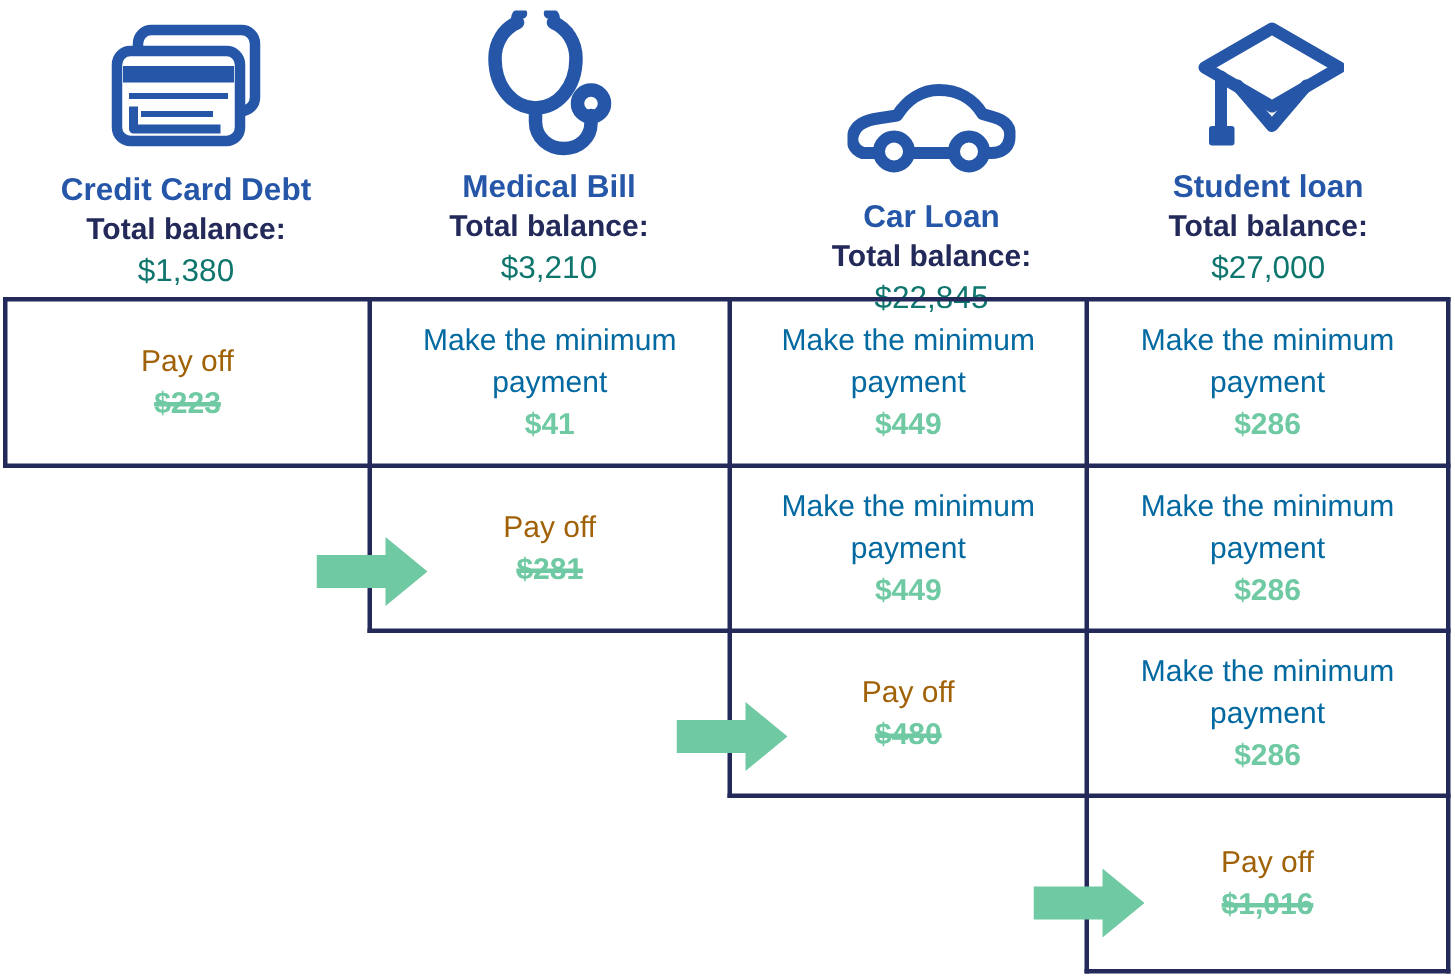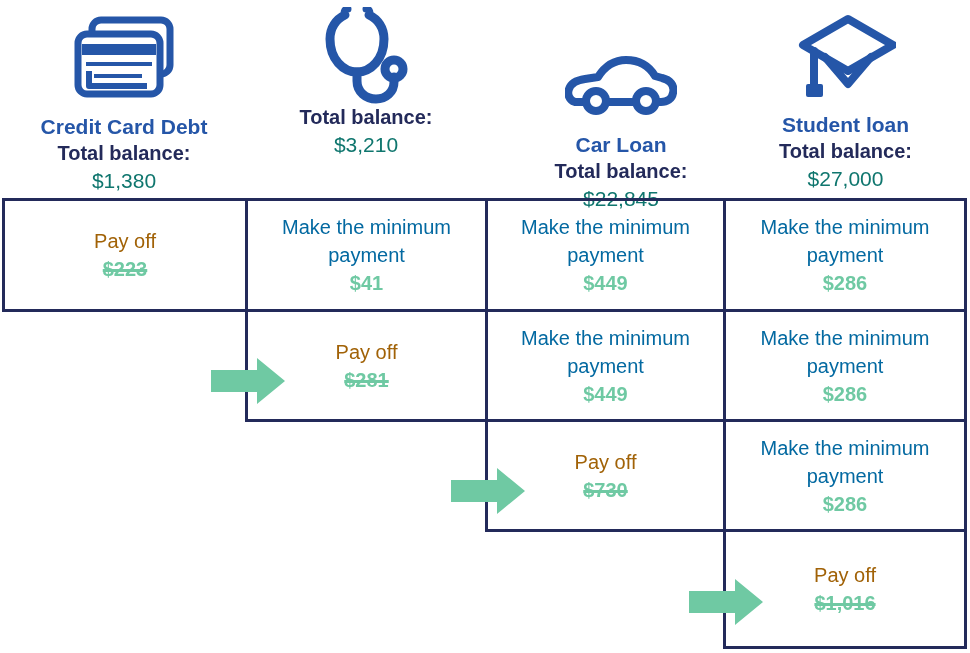--- a/index.html
+++ b/index.html
@@ -56,20 +56,21 @@
       <svg viewBox="0 0 96 97" width="96" height="97">
         <g fill="none" stroke="#2556a8" stroke-width="9" stroke-linecap="round" stroke-linejoin="round">
           <path d="M27 8 C18 12 12 21 12 32 C12 52 25 65 39 65 C53 65 66 52 66 32 C66 21 60 12 51 8"></path>
           <path d="M27 8 c-2 -4 0 -6 3 -6" stroke-width="7"></path>
           <path d="M51 8 c2 -4 0 -6 -3 -6" stroke-width="7"></path>
           <path d="M39 65 v9 c0 11 9 18 19 18 c10 0 18 -7 18 -17 v-5"></path>
           <circle cx="76" cy="62" r="9"></circle>
         </g>
       </svg>
     </div>
+    <div class="col-title">Medical Bill</div>
     <div class="balance-label">Total balance:</div>
     <div class="balance-amount">$3,210</div>
   </div>
 
   <div class="col-header" style="left:502px;width:238px;margin-top:20px;">
     <div class="icon-box">
       <svg viewBox="0 0 112 64" width="112" height="64" style="margin-bottom:8px;">
         <path d="M10 50 C4 48 2 42 4 37 C6 31 13 28 20 27 L33 25 C40 14 50 8 61 8 C74 8 84 14 90 24 L97 26 C105 28 110 33 108 41 C107 47 102 50 96 50 Z" fill="none" stroke="#2556a8" stroke-width="8" stroke-linejoin="round" stroke-linecap="round"></path>
         <circle cx="31" cy="49" r="10" fill="#ffffff" stroke="#2556a8" stroke-width="8"></circle>
         <circle cx="81" cy="49" r="10" fill="#ffffff" stroke="#2556a8" stroke-width="8"></circle>
@@ -133,21 +134,21 @@
     <div class="min-label">Make the minimum payment</div>
     <div class="amount">$449</div>
   </div>
   <div class="cell" style="left:726px;top:312px;width:238px;height:107px;">
     <div class="min-label">Make the minimum payment</div>
     <div class="amount">$286</div>
   </div>
 
   <div class="cell" style="left:488px;top:422px;width:235px;height:107px;">
     <div class="pay-label">Pay off</div>
-    <div class="amount struck">$730</div>
+    <div class="amount struck">$480</div>
   </div>
   <div class="cell" style="left:726px;top:422px;width:238px;height:107px;">
     <div class="min-label">Make the minimum payment</div>
     <div class="amount">$286</div>
   </div>
 
   <div class="cell" style="left:726px;top:532px;width:238px;height:114px;">
     <div class="pay-label">Pay off</div>
     <div class="amount struck">$1,016</div>
   </div>

